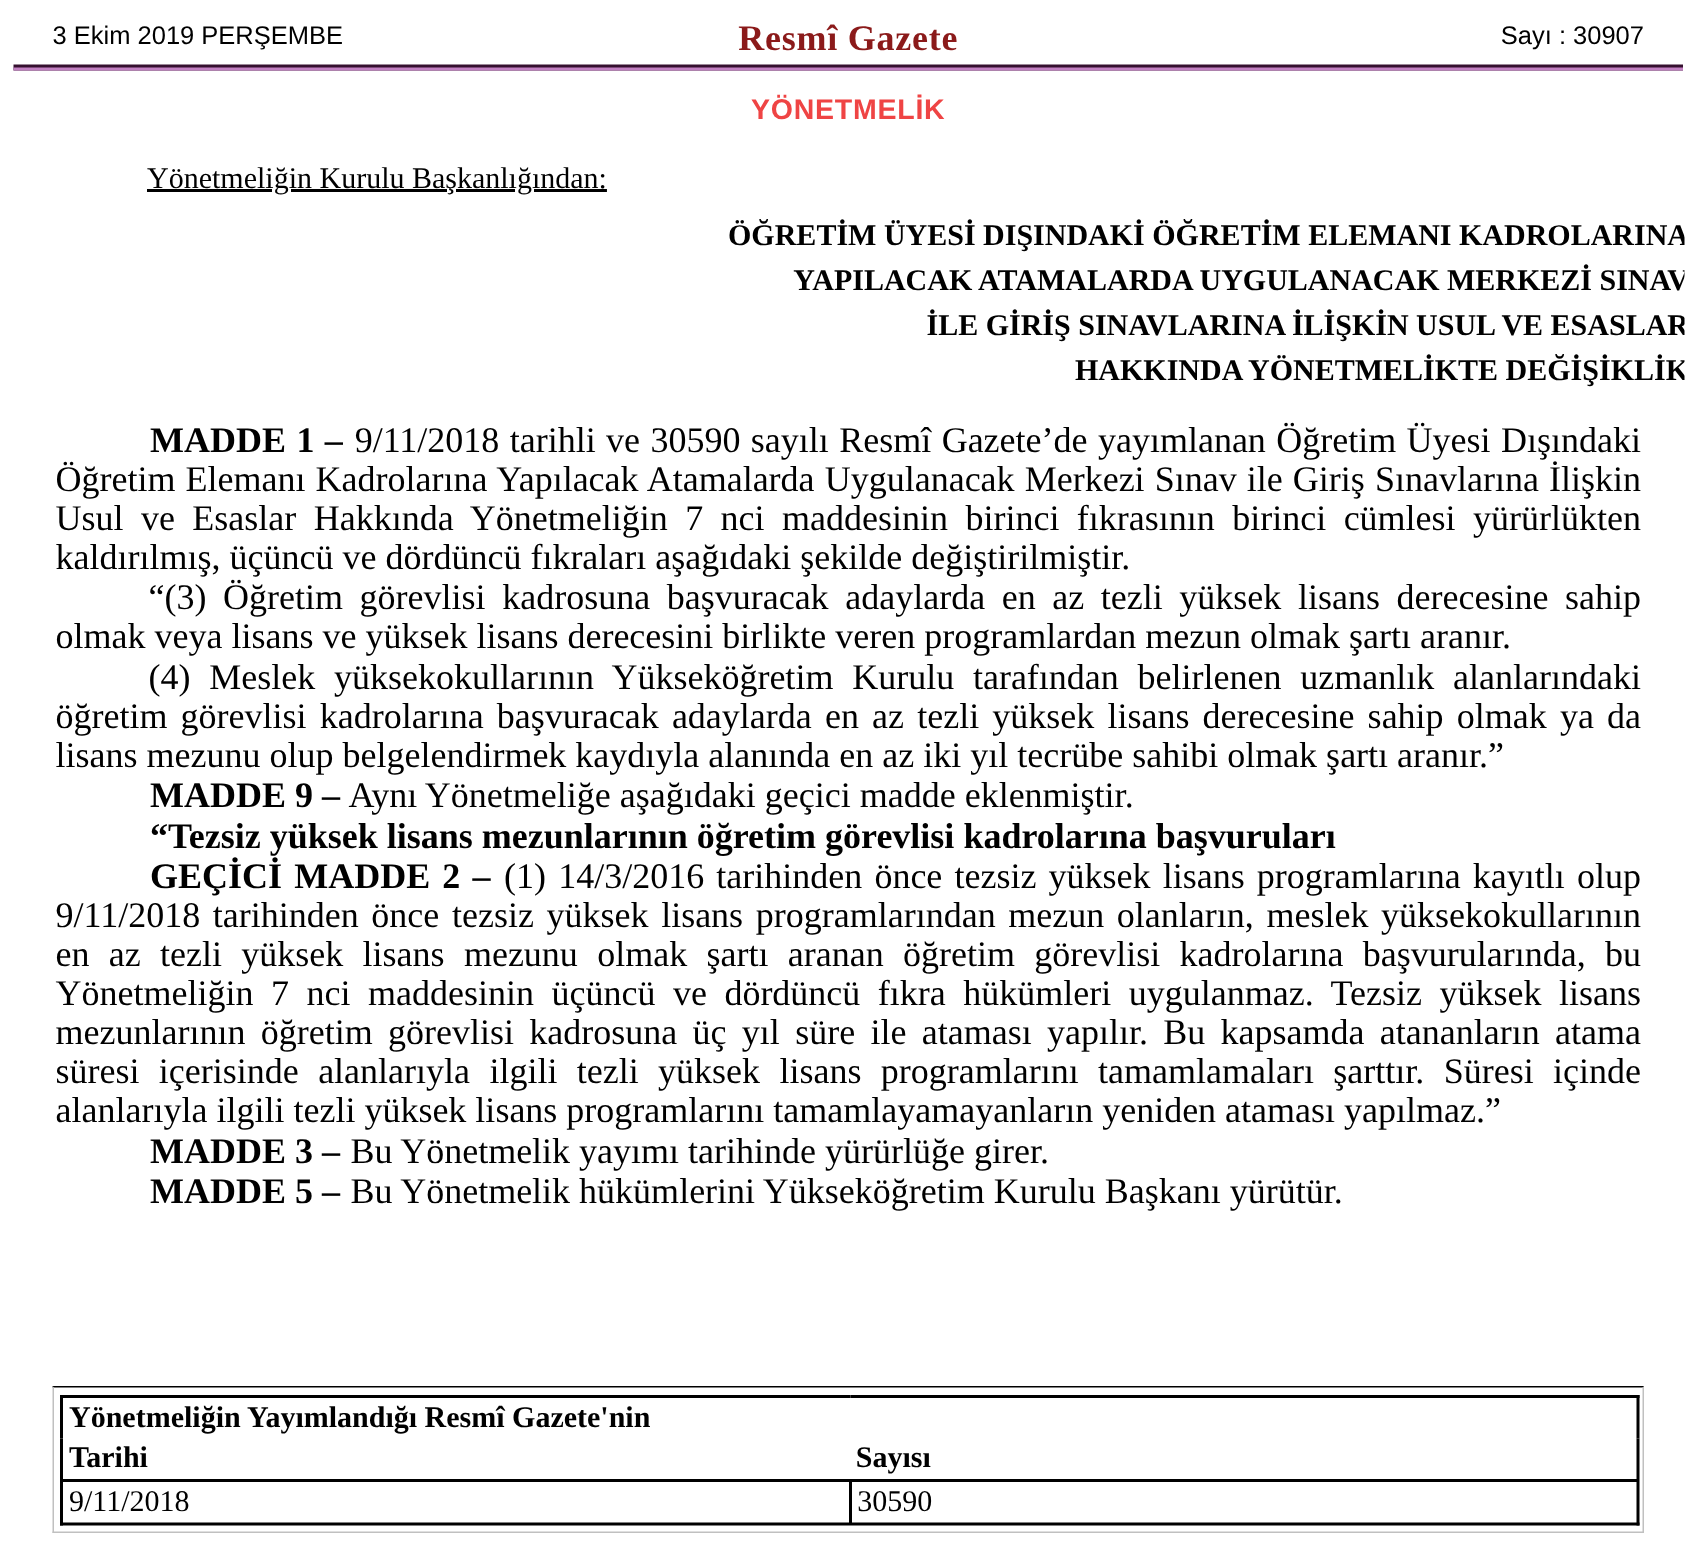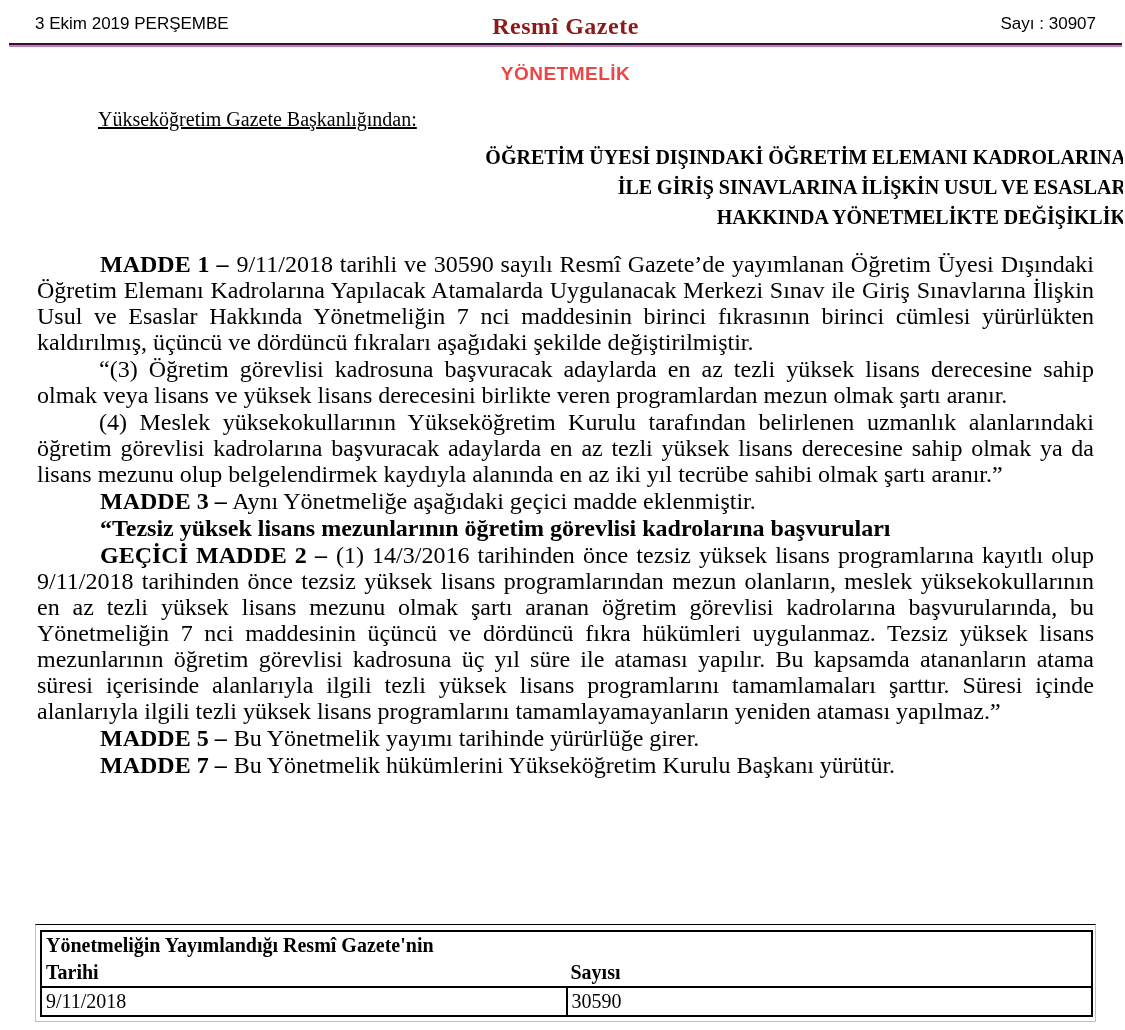--- a/index.html
+++ b/index.html
@@ -107,37 +107,38 @@
 
   <div class="masthead">
     <span class="date">3 Ekim 2019 PERŞEMBE</span>
     <div class="brand" style="color: rgb(139, 26, 26);">Resmî Gazete</div>
     <span class="issue">Sayı : 30907</span>
   </div>
   <div class="rule" style="background: rgb(53, 16, 47); border-bottom-color: rgb(193, 127, 193);"></div>
 
   <div class="section-heading" style="color: #ef4444;">YÖNETMELİK</div>
 
-  <div class="from-line">Yükseköğretim Gazete Başkanlığından:</div>
+  <div class="from-line">Yönetmeliğin Kurulu Başkanlığından:</div>
 
   <div class="reg-title" id="title-lines">
       <div>ÖĞRETİM ÜYESİ DIŞINDAKİ ÖĞRETİM ELEMANI KADROLARINA</div>
+      <div>YAPILACAK ATAMALARDA UYGULANACAK MERKEZİ SINAV</div>
       <div>İLE GİRİŞ SINAVLARINA İLİŞKİN USUL VE ESASLAR</div>
       <div>HAKKINDA YÖNETMELİKTE DEĞİŞİKLİK</div>
     </div>
 
   <div class="body-text" id="body-paragraphs">
       <p><b>MADDE 1 –</b> 9/11/2018 tarihli ve 30590 sayılı Resmî Gazete’de yayımlanan Öğretim Üyesi Dışındaki Öğretim Elemanı Kadrolarına Yapılacak Atamalarda Uygulanacak Merkezi Sınav ile Giriş Sınavlarına İlişkin Usul ve Esaslar Hakkında Yönetmeliğin 7 nci maddesinin birinci fıkrasının birinci cümlesi yürürlükten kaldırılmış, üçüncü ve dördüncü fıkraları aşağıdaki şekilde değiştirilmiştir.</p>
       <p>“(3) Öğretim görevlisi kadrosuna başvuracak adaylarda en az tezli yüksek lisans derecesine sahip olmak veya lisans ve yüksek lisans derecesini birlikte veren programlardan mezun olmak şartı aranır.</p>
       <p>(4) Meslek yüksekokullarının Yükseköğretim Kurulu tarafından belirlenen uzmanlık alanlarındaki öğretim görevlisi kadrolarına başvuracak adaylarda en az tezli yüksek lisans derecesine sahip olmak ya da lisans mezunu olup belgelendirmek kaydıyla alanında en az iki yıl tecrübe sahibi olmak şartı aranır.”</p>
-      <p><b>MADDE 3 –</b> Aynı Yönetmeliğe aşağıdaki geçici madde eklenmiştir.</p>
+      <p><b>MADDE 9 –</b> Aynı Yönetmeliğe aşağıdaki geçici madde eklenmiştir.</p>
       <p><b>“Tezsiz yüksek lisans mezunlarının öğretim görevlisi kadrolarına başvuruları</b></p>
       <p><b>GEÇİCİ MADDE 2 –</b> (1) 14/3/2016 tarihinden önce tezsiz yüksek lisans programlarına kayıtlı olup 9/11/2018 tarihinden önce tezsiz yüksek lisans programlarından mezun olanların, meslek yüksekokullarının en az tezli yüksek lisans mezunu olmak şartı aranan öğretim görevlisi kadrolarına başvurularında, bu Yönetmeliğin 7 nci maddesinin üçüncü ve dördüncü fıkra hükümleri uygulanmaz. Tezsiz yüksek lisans mezunlarının öğretim görevlisi kadrosuna üç yıl süre ile ataması yapılır. Bu kapsamda atananların atama süresi içerisinde alanlarıyla ilgili tezli yüksek lisans programlarını tamamlamaları şarttır. Süresi içinde alanlarıyla ilgili tezli yüksek lisans programlarını tamamlayamayanların yeniden ataması yapılmaz.”</p>
-      <p><b>MADDE 5 –</b> Bu Yönetmelik yayımı tarihinde yürürlüğe girer.</p>
-      <p><b>MADDE 7 –</b> Bu Yönetmelik hükümlerini Yükseköğretim Kurulu Başkanı yürütür.</p>
+      <p><b>MADDE 3 –</b> Bu Yönetmelik yayımı tarihinde yürürlüğe girer.</p>
+      <p><b>MADDE 5 –</b> Bu Yönetmelik hükümlerini Yükseköğretim Kurulu Başkanı yürütür.</p>
     </div>
 
   <div class="gazette-table-wrap">
     <table class="gazette-table">
       <tbody>
         <tr class="gt-title">
           <td colspan="2">Yönetmeliğin Yayımlandığı Resmî Gazete'nin</td>
         </tr>
         <tr class="gt-headers">
           <td style="width:50%">Tarihi</td>

